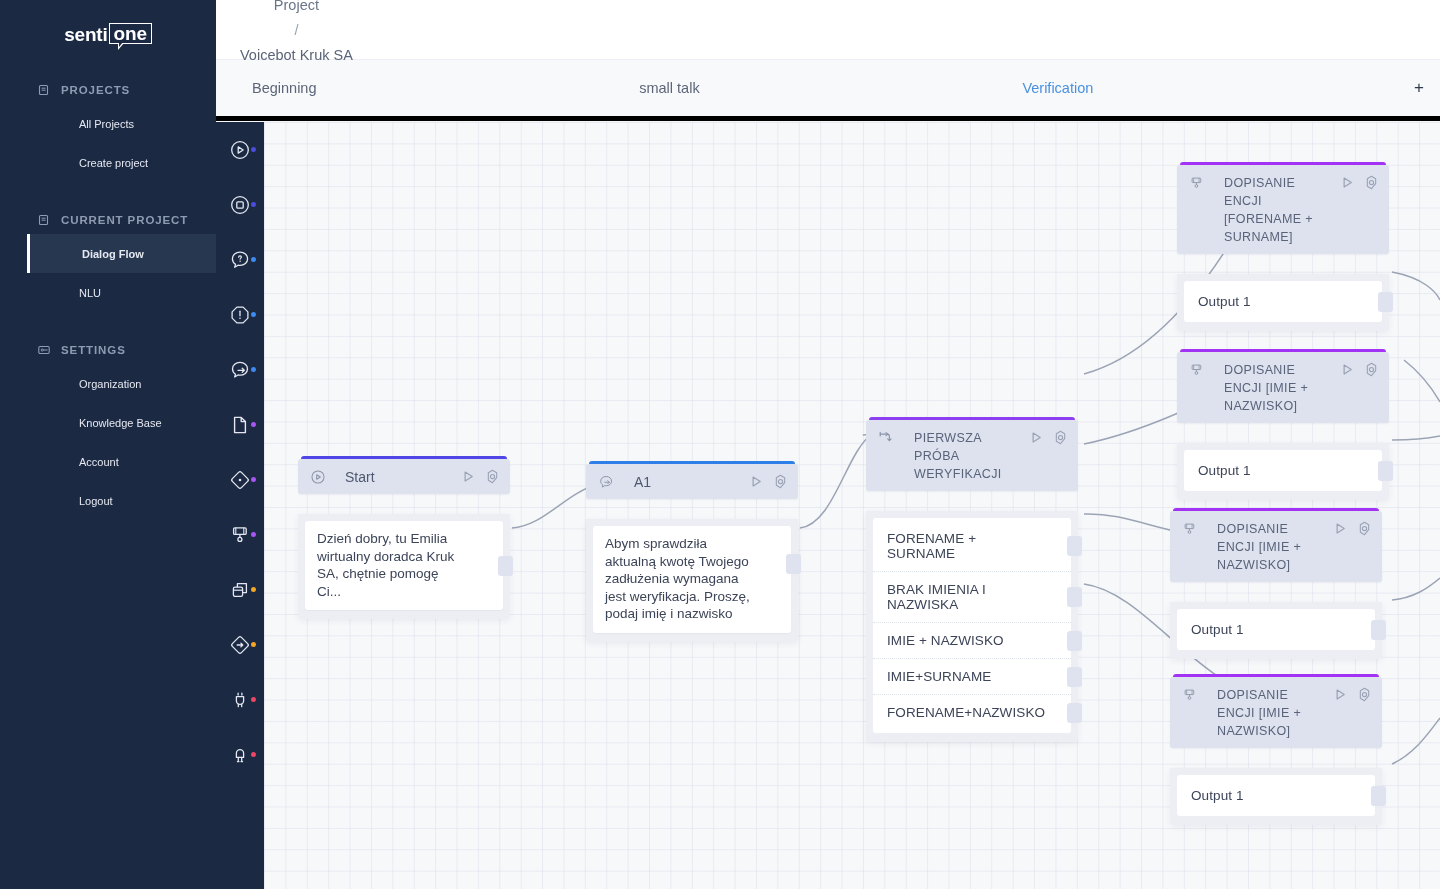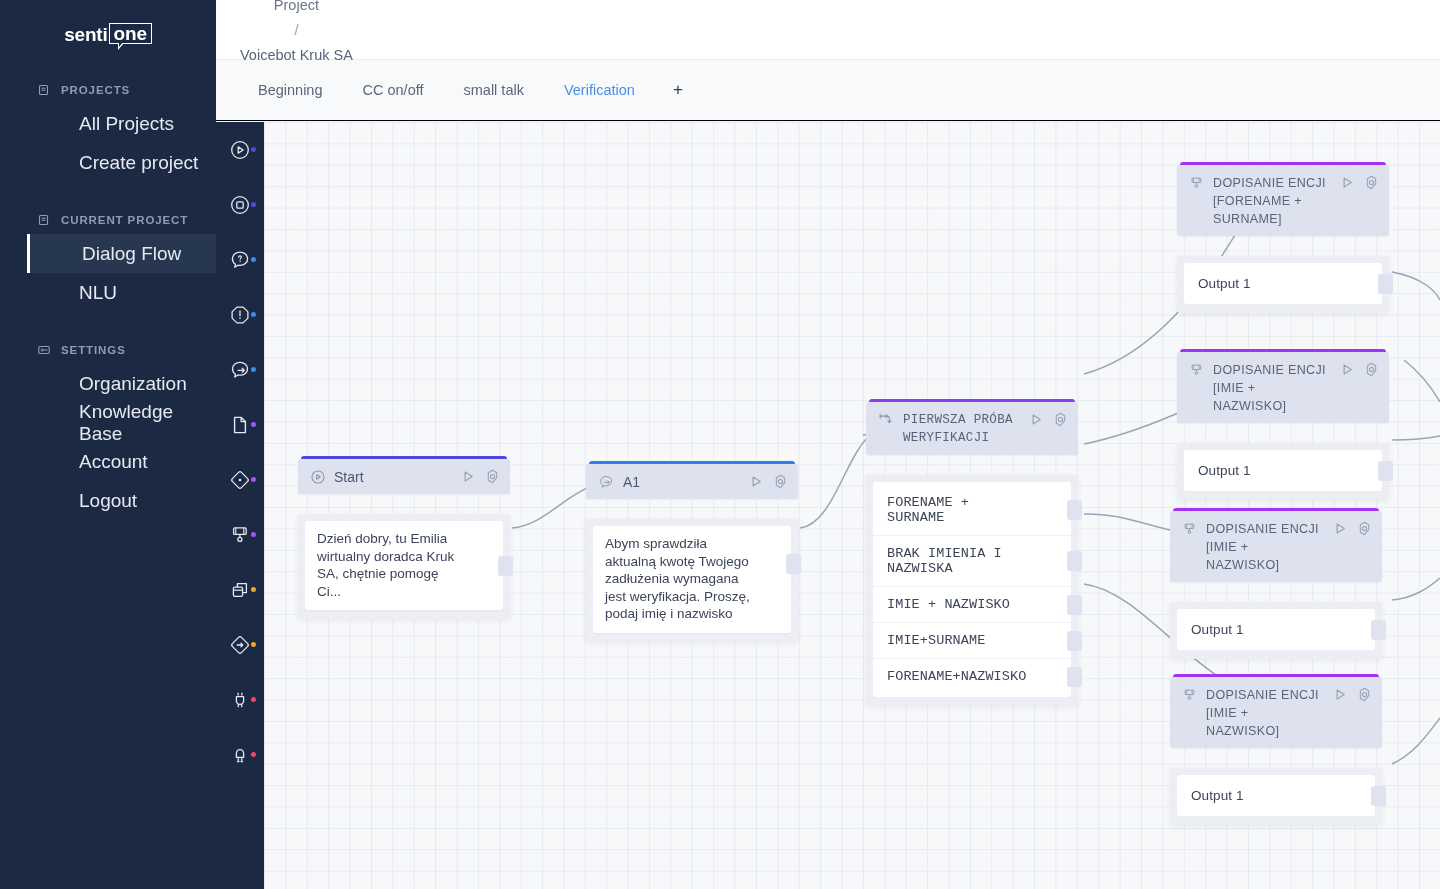--- a/index.html
+++ b/index.html
@@ -54,49 +54,49 @@
   .nav-group { margin-top: 10px; margin-left: 27px; }
   .nav-head {
     display: flex; align-items: center; gap: 10px;
     padding: 0 0 0 10px; height: 28px;
     color: #8f9bb3; font-size: 11.5px; letter-spacing: 0.9px; font-weight: 600;
   }
   .nav-head .ic { width: 14px; height: 14px; display: block; flex: 0 0 14px; }
   .nav-item {
     height: 39px; display: flex; align-items: center;
     padding-left: 52px;
-    color: #e5e9f2; font-size: 19px;
+    color: #e5e9f2; font-size: 11px;
     cursor: pointer;
   }
   .nav-item.active {
     background: #27374f;
     border-left: 3px solid #ffffff;
-    font-weight: 400;
+    font-weight: 700;
   }
   .grp-space { height: 14px; }
 
   
   .main { position: relative; flex: 1 1 auto; height: 889px; }
   .topbar {
     height: 60px; background: #ffffff;
     display: flex; align-items: center;
     padding-left: 24px;
     border-bottom: 1px solid #eceef4;
     position: relative; z-index: 4;
   }
   .breadcrumb { display: flex; align-items: center; gap: 9px; font-size: 14.5px; color: #6b7589; flex-direction: column; }
   .breadcrumb .sep { color: #9aa2b4; }
   .breadcrumb .leaf { color: #5a6478; }
 
   .tabbar {
     height: 61px; background: #f8f9fb;
     display: flex; align-items: center;
-    padding-left: 24px; gap: 0px;
-    border-bottom: 1px solid #000000;
-    position: relative; z-index: 4;
+    padding-left: 18px; gap: 0px;
+    border-bottom: 5px solid #000000;
+    position: relative; z-index: 4; justify-content: space-between;
   }
   .tab {
     font-size: 14.5px; color: #5d6679; cursor: pointer;
     padding: 0 22px 0 18px; line-height: 60px;
   }
   .tab.active { color: #4a90e2; }
   .tab-add { font-size: 17px; color: #2f3a4c; padding: 0 16px; line-height: 58px; cursor: pointer; }
 
   
   .rail {
@@ -131,21 +131,21 @@
 
   .node { position: absolute; }
   .node-top {
     height: 3px; border-radius: 3px 3px 0 0;
     margin: 0 3px;
   }
   .node-head {
     background: #dde2ee;
     border-radius: 3px;
     padding: 9px 10px 8px 12px;
-    display: flex; align-items: flex-start; gap: 8px;
+    display: flex; align-items: flex-start; gap: 19px;
     box-shadow: 0 1px 2px rgba(40,50,80,0.06);
   }
   .node-head .hicon { flex: 0 0 16px; margin-top: 1px; }
   .node-title {
     flex: 1 1 auto; font-size: 13.5px; color: #59637a; line-height: 18px;
   }
   .node-title.caps { letter-spacing: 0.35px; font-size: 12.5px; }
   .node-title.plain { font-size: 14px; color: #4e5870; }
   .head-actions { display: flex; align-items: center; gap: 9px; margin-top: 1px; }
   .head-actions .ha { cursor: pointer; }
@@ -268,21 +268,20 @@
     <header class="topbar">
       <div class="breadcrumb">
         <span>Project</span>
         <span class="sep">/</span>
         <span class="leaf">Voicebot Kruk SA</span>
       </div>
     </header>
 
     <nav class="tabbar">
       <div class="tab">Beginning</div>
-      <div class="tab">CC on/off</div>
       <div class="tab">small talk</div>
       <div class="tab active">Verification</div>
       <div class="tab-add">+</div>
     </nav>
 
     <div class="rail">
       <div class="rail-btn">
         <span>
           <svg class="icn" width="22" height="22" viewBox="0 0 22 22">
               <circle cx="11" cy="11" r="8.3" fill="none" stroke="#e3e8f2" stroke-width="1.3"></circle>
@@ -485,21 +484,21 @@
           </span>
         </div>
         <div class="node-body">
           <div class="bubble">
             <span>Abym sprawdziła aktualną kwotę Twojego zadłużenia wymagana jest weryfikacja. Proszę, podaj imię i nazwisko</span>
             <span class="handle bub" style="top:28px; margin-top:0;"></span>
           </div>
         </div>
       </div>
 
-      <div class="node" style="left:602px; top:277px; width:212px;font-family:Liberation Mono, monospace;">
+      <div class="node" style="left:602px; top:295px; width:212px;">
         <div class="node-top" style="background:#8b3ff0"></div>
         <div class="node-head">
           <span class="hicon">
             <svg class="icn" width="17" height="16" viewBox="0 0 20 18">
                 <path d="M2.6 4.4h8.2a2.6 2.6 0 0 1 2.6 2.6v4.6" fill="none" stroke="#8b93a7" stroke-width="1.3" stroke-linecap="round"></path>
                 <path d="M2.6 2.4v4.2" stroke="#8b93a7" stroke-width="1.3" stroke-linecap="round"></path>
                 <path d="M11.4 10l2 2 2-2" fill="none" stroke="#8b93a7" stroke-width="1.3" stroke-linecap="round" stroke-linejoin="round"></path>
                 <path d="M9.4 2.6l2.2 1.8-2.2 1.8" fill="none" stroke="#8b93a7" stroke-width="1.3" stroke-linecap="round" stroke-linejoin="round"></path>
               </svg>
           </span>

